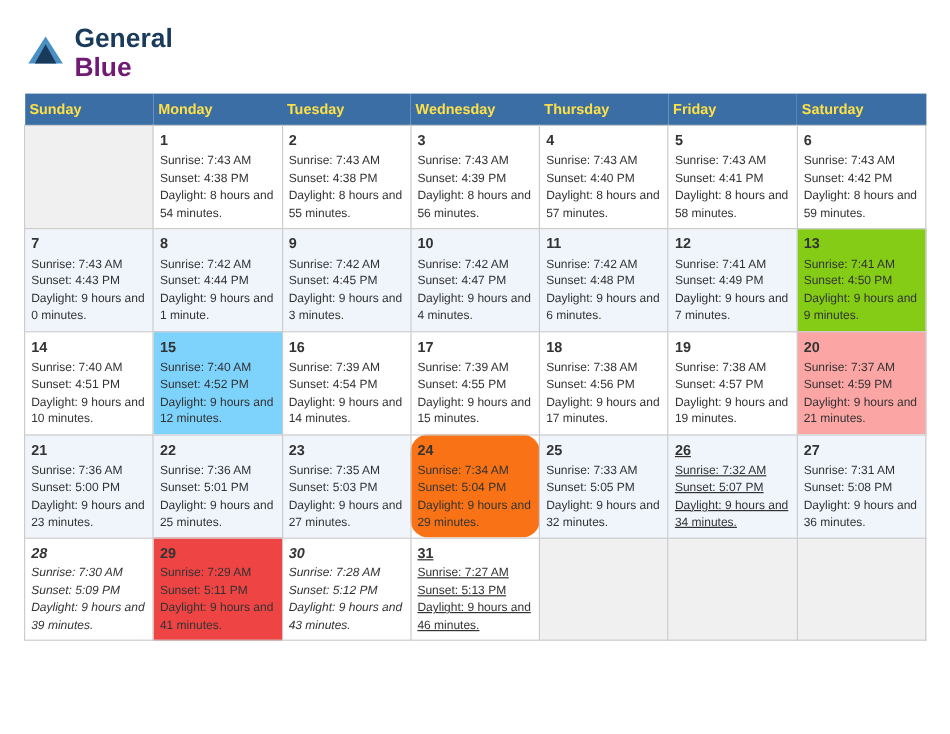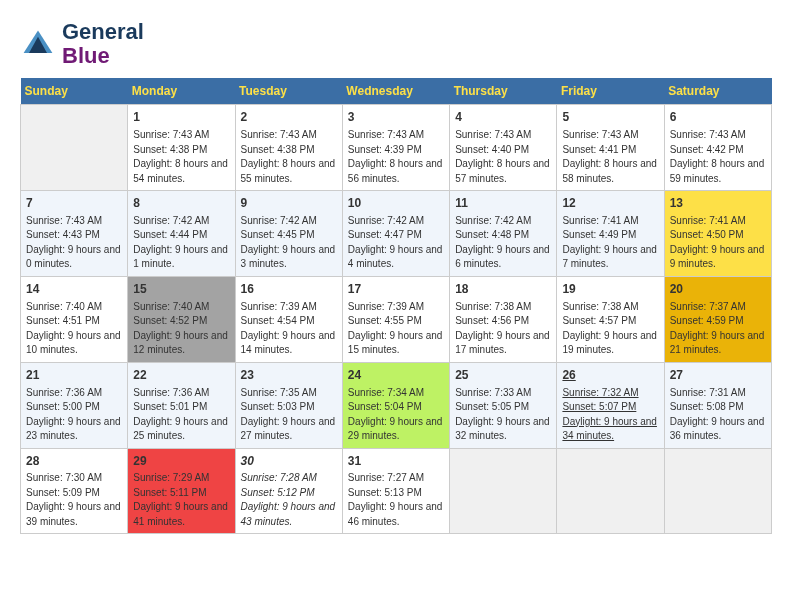--- a/index.html
+++ b/index.html
@@ -163,99 +163,99 @@
           <div class="day-info">Sunrise: 7:42 AM<br>Sunset: 4:47 PM<br>Daylight: 9 hours and 4 minutes.</div>
         </td>
         <td style="background-color: rgb(240, 245, 251); margin-top: 39px;">
           <div class="day-num">11</div>
           <div class="day-info">Sunrise: 7:42 AM<br>Sunset: 4:48 PM<br>Daylight: 9 hours and 6 minutes.</div>
         </td>
         <td style="background-color: rgb(240, 245, 251);">
           <div class="day-num">12</div>
           <div class="day-info">Sunrise: 7:41 AM<br>Sunset: 4:49 PM<br>Daylight: 9 hours and 7 minutes.</div>
         </td>
-        <td style="background-color: #fde047;">
+        <td style="background-color: #84cc16;">
           <div class="day-num">13</div>
           <div class="day-info">Sunrise: 7:41 AM<br>Sunset: 4:50 PM<br>Daylight: 9 hours and 9 minutes.</div>
         </td>
       </tr>
       <tr>
         <td style="background-color: rgb(255, 255, 255);">
           <div class="day-num">14</div>
           <div class="day-info">Sunrise: 7:40 AM<br>Sunset: 4:51 PM<br>Daylight: 9 hours and 10 minutes.</div>
         </td>
-        <td style="background-color: #a3a3a3; margin-left: 28px;">
+        <td style="background-color: #7dd3fc; margin-left: 28px;">
           <div class="day-num">15</div>
           <div class="day-info">Sunrise: 7:40 AM<br>Sunset: 4:52 PM<br>Daylight: 9 hours and 12 minutes.</div>
         </td>
         <td style="background-color: rgb(255, 255, 255);">
           <div class="day-num">16</div>
           <div class="day-info">Sunrise: 7:39 AM<br>Sunset: 4:54 PM<br>Daylight: 9 hours and 14 minutes.</div>
         </td>
         <td style="background-color: rgb(255, 255, 255);">
           <div class="day-num">17</div>
           <div class="day-info">Sunrise: 7:39 AM<br>Sunset: 4:55 PM<br>Daylight: 9 hours and 15 minutes.</div>
         </td>
         <td style="background-color: rgb(255, 255, 255);">
           <div class="day-num">18</div>
           <div class="day-info">Sunrise: 7:38 AM<br>Sunset: 4:56 PM<br>Daylight: 9 hours and 17 minutes.</div>
         </td>
         <td style="background-color: rgb(255, 255, 255);">
           <div class="day-num">19</div>
           <div class="day-info">Sunrise: 7:38 AM<br>Sunset: 4:57 PM<br>Daylight: 9 hours and 19 minutes.</div>
         </td>
-        <td style="background-color: #eab308; margin-top: 28px;">
+        <td style="background-color: #fca5a5; margin-top: 28px;">
           <div class="day-num">20</div>
           <div class="day-info">Sunrise: 7:37 AM<br>Sunset: 4:59 PM<br>Daylight: 9 hours and 21 minutes.</div>
         </td>
       </tr>
       <tr>
         <td style="background-color: rgb(240, 245, 251);">
           <div class="day-num">21</div>
           <div class="day-info">Sunrise: 7:36 AM<br>Sunset: 5:00 PM<br>Daylight: 9 hours and 23 minutes.</div>
         </td>
         <td style="background-color: rgb(240, 245, 251);">
           <div class="day-num">22</div>
           <div class="day-info">Sunrise: 7:36 AM<br>Sunset: 5:01 PM<br>Daylight: 9 hours and 25 minutes.</div>
         </td>
         <td style="background-color: rgb(240, 245, 251);">
           <div class="day-num">23</div>
           <div class="day-info">Sunrise: 7:35 AM<br>Sunset: 5:03 PM<br>Daylight: 9 hours and 27 minutes.</div>
         </td>
-        <td style="background-color: #bef264;">
+        <td style="background-color: #f97316; border-radius: 15px;">
           <div class="day-num">24</div>
           <div class="day-info">Sunrise: 7:34 AM<br>Sunset: 5:04 PM<br>Daylight: 9 hours and 29 minutes.</div>
         </td>
         <td style="background-color: rgb(240, 245, 251);">
           <div class="day-num">25</div>
           <div class="day-info">Sunrise: 7:33 AM<br>Sunset: 5:05 PM<br>Daylight: 9 hours and 32 minutes.</div>
         </td>
         <td style="background-color: rgb(240, 245, 251); text-decoration: underline;">
           <div class="day-num">26</div>
           <div class="day-info">Sunrise: 7:32 AM<br>Sunset: 5:07 PM<br>Daylight: 9 hours and 34 minutes.</div>
         </td>
         <td style="background-color: rgb(240, 245, 251);">
           <div class="day-num">27</div>
           <div class="day-info">Sunrise: 7:31 AM<br>Sunset: 5:08 PM<br>Daylight: 9 hours and 36 minutes.</div>
         </td>
       </tr>
       <tr>
-        <td style="background-color: rgb(255, 255, 255);">
+        <td style="background-color: rgb(255, 255, 255); font-style: italic;">
           <div class="day-num">28</div>
           <div class="day-info">Sunrise: 7:30 AM<br>Sunset: 5:09 PM<br>Daylight: 9 hours and 39 minutes.</div>
         </td>
         <td style="background-color: #ef4444;">
           <div class="day-num">29</div>
           <div class="day-info">Sunrise: 7:29 AM<br>Sunset: 5:11 PM<br>Daylight: 9 hours and 41 minutes.</div>
         </td>
         <td style="background-color: rgb(255, 255, 255); font-style: italic;">
           <div class="day-num">30</div>
           <div class="day-info">Sunrise: 7:28 AM<br>Sunset: 5:12 PM<br>Daylight: 9 hours and 43 minutes.</div>
         </td>
-        <td style="background-color: rgb(255, 255, 255);">
+        <td style="background-color: rgb(255, 255, 255); text-decoration: underline;">
           <div class="day-num">31</div>
           <div class="day-info">Sunrise: 7:27 AM<br>Sunset: 5:13 PM<br>Daylight: 9 hours and 46 minutes.</div>
         </td>
         <td class="empty"></td>
         <td class="empty"></td>
         <td class="empty"></td>
       </tr>
     </tbody>
 </table>
 

